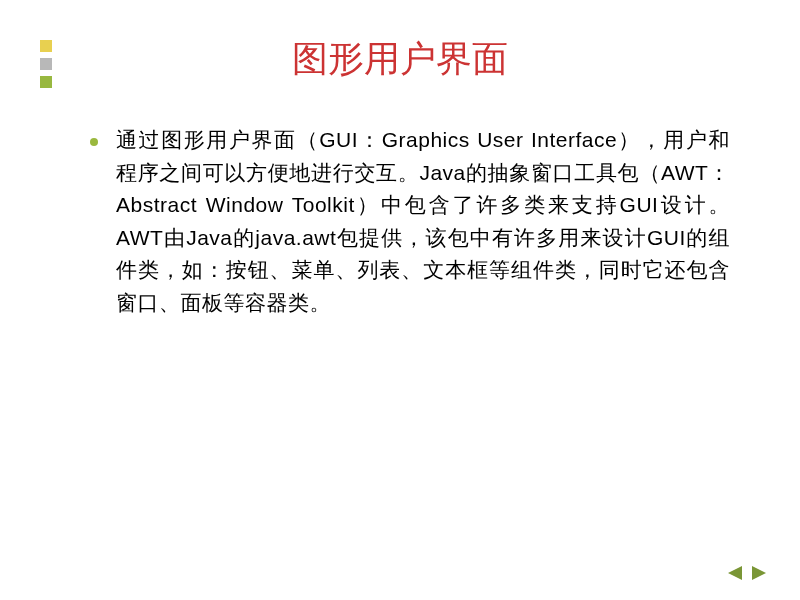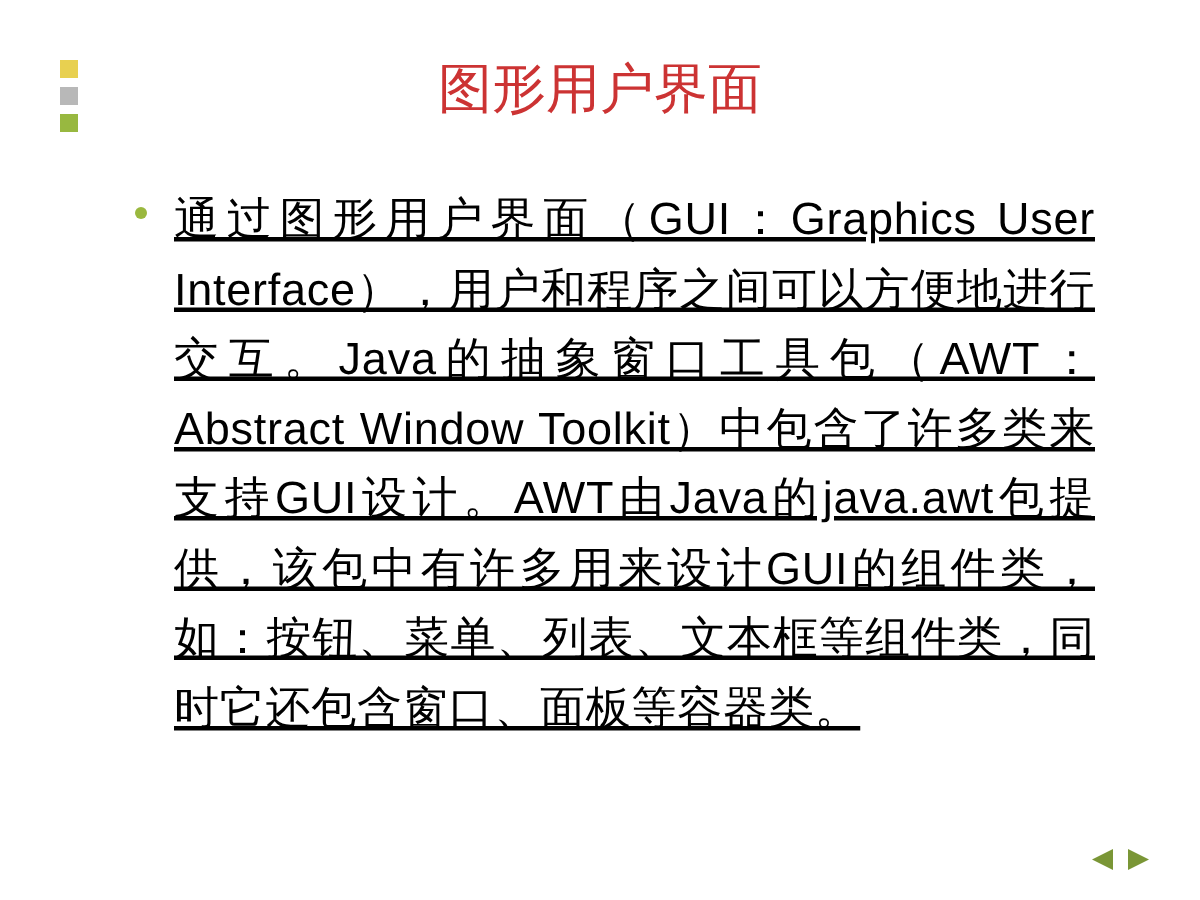--- a/index.html
+++ b/index.html
@@ -60,26 +60,25 @@
     }
     .bullet-dot {
       width: 8px;
       height: 8px;
       border-radius: 50%;
       background: #9ab83e;
       margin-top: 14px;
       flex-shrink: 0;
     }
     .body-text {
-      font-size: 30px;
+      font-size: 21px;
       line-height: 1.55;
       color: #000000;
       text-align: justify;
       letter-spacing: 0.5px;
-      text-decoration: underline;
     }
     .nav-controls {
       position: absolute;
       bottom: 18px;
       right: 30px;
       display: flex;
       gap: 6px;
     }
     .nav-btn {
       width: 20px;

